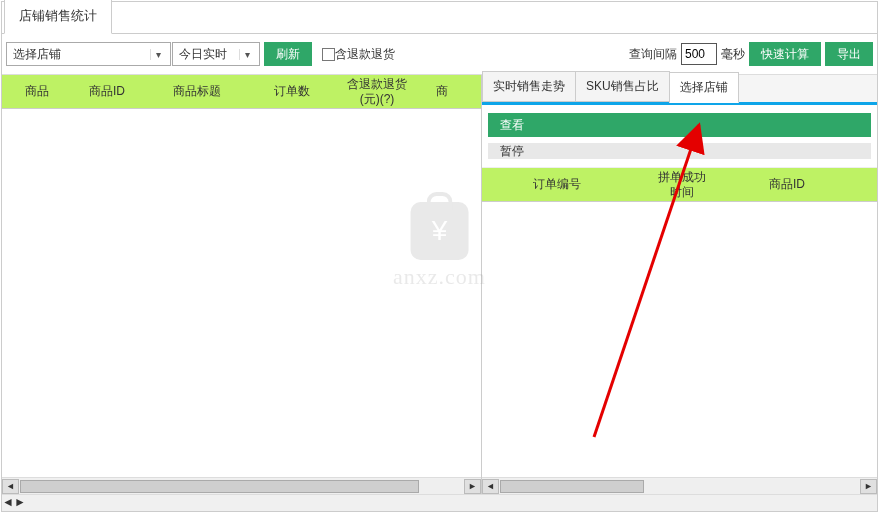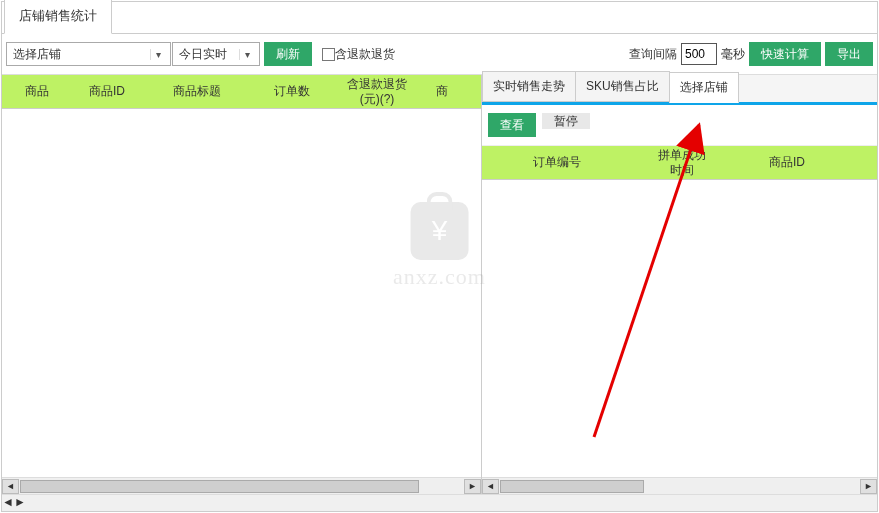--- a/index.html
+++ b/index.html
@@ -164,20 +164,21 @@
       background: #fff;
       border-bottom: 1px solid #fff;
       margin-bottom: -1px;
     }
     
     .right-toolbar {
       padding: 8px 6px;
       display: flex;
       gap: 6px;
       border-bottom: 1px solid #eee;
+      flex-direction: column;
     }
     
     .right-body { flex:1; }
     
     .hscroll {
       height: 17px;
       background: #f0f0f0;
       border-top: 1px solid #ddd;
       display: flex;
       align-items: center;

